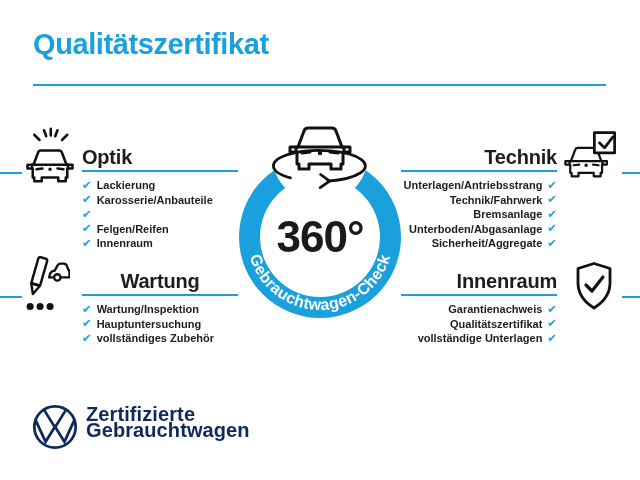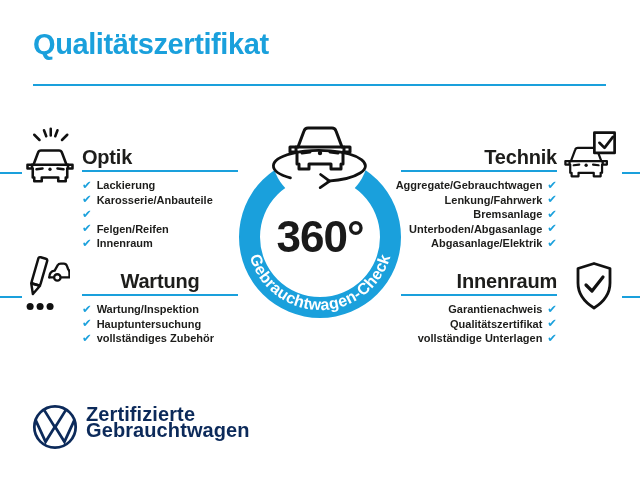--- a/index.html
+++ b/index.html
@@ -127,37 +127,37 @@
           <span>Innenraum</span>
         </li>
     </ul>
   </section>
 
   <section class="section right" style="top:147px;">
     <h2>Technik</h2>
     <div class="rule"></div>
     <ul class="items">
       <li>
-          <span>Aggregate/Gebrauchtwagen</span>
-          <span class="chk">✔</span>
-        </li>
-      <li>
-          <span>Lenkung/Fahrwerk</span>
+          <span>Unterlagen/Antriebsstrang</span>
+          <span class="chk">✔</span>
+        </li>
+      <li>
+          <span>Technik/Fahrwerk</span>
           <span class="chk">✔</span>
         </li>
       <li>
           <span>Bremsanlage</span>
           <span class="chk">✔</span>
         </li>
       <li>
           <span>Unterboden/Abgasanlage</span>
           <span class="chk">✔</span>
         </li>
       <li>
-          <span>Abgasanlage/Elektrik</span>
+          <span>Sicherheit/Aggregate</span>
           <span class="chk">✔</span>
         </li>
     </ul>
   </section>
 
   <section class="section left" style="top:271px;text-align:center;">
     <h2>Wartung</h2>
     <div class="rule"></div>
     <ul class="items">
       <li>

